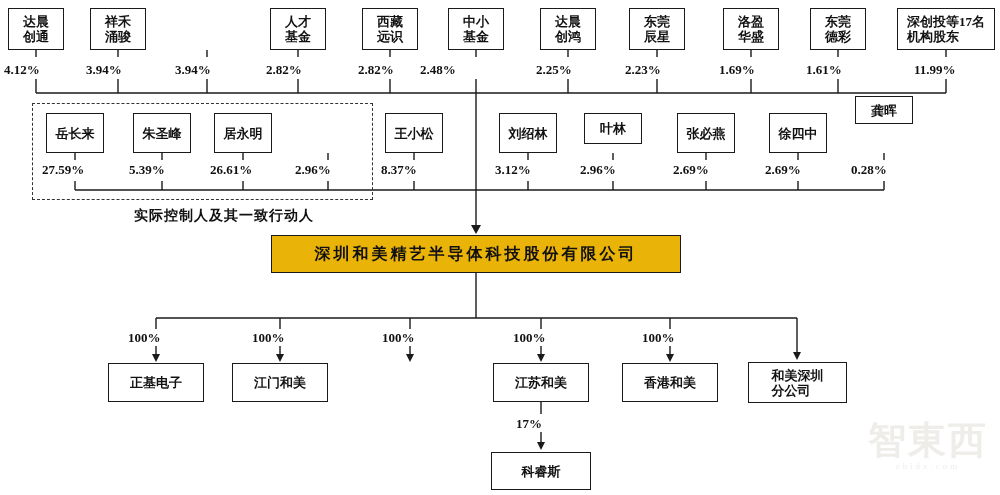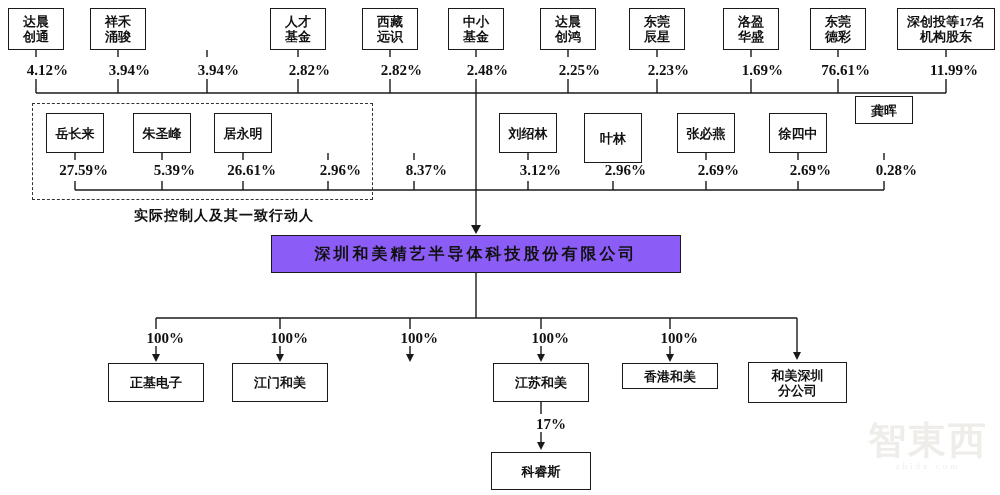--- a/index.html
+++ b/index.html
@@ -3,28 +3,28 @@
 <meta charset="utf-8">
 <style>
   html,body{margin:0;padding:0;background:#ffffff;}
   #canvas{
     position:relative;width:1000px;height:495px;background:#ffffff;overflow:hidden;
     font-family:"Liberation Serif","DejaVu Serif",serif;color:#111;
   }
   #wires{position:absolute;left:0;top:0;width:1000px;height:495px;pointer-events:none;}
   .box{
     position:absolute;box-sizing:border-box;border:1.6px solid #1a1a1a;background:#fff;
-    display:flex;align-items:center;justify-content:center;text-align:center;
+    display:flex;align-items:center;justify-content:center;text-align:left;
     white-space:pre-line;font-size:13px;line-height:15px;font-weight:600;
   }
   .pct{
-    position:absolute;font-size:15px;font-weight:700;text-align:right;line-height:16px;
+    position:absolute;font-size:13px;font-weight:700;text-align:left;line-height:16px;
   }
   .company{
-    position:absolute;box-sizing:border-box;border:1.6px solid #1a1a1a;background:#8b5cf6;
+    position:absolute;box-sizing:border-box;border:1.6px solid #1a1a1a;background:#eab308;
     display:flex;align-items:center;justify-content:center;text-align:right;
     font-size:16px;font-weight:700;letter-spacing:3px;
   }
   .dashed-group{
     position:absolute;box-sizing:border-box;border:1.6px dashed #333;background:transparent;
   }
   .group-label{
     position:absolute;font-size:14px;font-weight:700;text-align:center;letter-spacing:1px;
   }
   .watermark{
@@ -91,35 +91,36 @@
   <div class="box" style="left:810px;top:8px;width:56px;height:42px">东莞
 德彩</div>
   <div class="box" style="left:897px;top:8px;width:98px;height:42px">深创投等17名
 机构股东</div>
 
   <div class="pct" style="left:4px;top:62px;width:64px">4.12%</div>
   <div class="pct" style="left:86px;top:62px;width:64px">3.94%</div>
   <div class="pct" style="left:175px;top:62px;width:64px">3.94%</div>
   <div class="pct" style="left:266px;top:62px;width:64px">2.82%</div>
   <div class="pct" style="left:358px;top:62px;width:64px">2.82%</div>
-  <div class="pct" style="left:444px;top:62px;width:64px">2.48%</div>
+  <div class="pct" style="left:420px;top:62px;width:64px">2.48%</div>
   <div class="pct" style="left:536px;top:62px;width:64px">2.25%</div>
   <div class="pct" style="left:625px;top:62px;width:64px">2.23%</div>
   <div class="pct" style="left:719px;top:62px;width:64px">1.69%</div>
-  <div class="pct" style="left:806px;top:62px;width:64px">76.61%</div>
+  <div class="pct" style="left:806px;top:62px;width:64px">1.61%</div>
   <div class="pct" style="left:914px;top:62px;width:64px">11.99%</div>
 
   <div class="dashed-group" style="left:32px;top:103px;width:341px;height:97px"></div>
   <div class="group-label" style="left:112px;top:207px;width:224px">实际控制人及其一致行动人</div>
 
   <div class="box" style="left:46px;top:113px;width:58px;height:40px">岳长来</div>
   <div class="box" style="left:214px;top:113px;width:58px;height:40px">居永明</div>
   <div class="box" style="left:133px;top:113px;width:58px;height:40px">朱圣峰</div>
+  <div class="box" style="left:385px;top:113px;width:58px;height:40px">王小松</div>
   <div class="box" style="left:499px;top:113px;width:58px;height:40px">刘绍林</div>
-  <div class="box" style="left:584px;top:113px;width:58px;height:50px">叶林</div>
+  <div class="box" style="left:584px;top:113px;width:58px;height:31px">叶林</div>
   <div class="box" style="left:677px;top:113px;width:58px;height:40px">张必燕</div>
   <div class="box" style="left:769px;top:113px;width:58px;height:40px">徐四中</div>
   <div class="box" style="left:855px;top:96px;width:58px;height:28px">龚晖</div>
 
   <div class="pct" style="left:42px;top:162px;width:66px">27.59%</div>
   <div class="pct" style="left:129px;top:162px;width:66px">5.39%</div>
   <div class="pct" style="left:210px;top:162px;width:66px">26.61%</div>
   <div class="pct" style="left:295px;top:162px;width:66px">2.96%</div>
   <div class="pct" style="left:381px;top:162px;width:66px">8.37%</div>
   <div class="pct" style="left:495px;top:162px;width:66px">3.12%</div>
@@ -132,21 +133,21 @@
 
   <div class="pct" style="left:128px;top:330px;width:56px">100%</div>
   <div class="pct" style="left:252px;top:330px;width:56px">100%</div>
   <div class="pct" style="left:382px;top:330px;width:56px">100%</div>
   <div class="pct" style="left:513px;top:330px;width:56px">100%</div>
   <div class="pct" style="left:642px;top:330px;width:56px">100%</div>
 
   <div class="box" style="left:108px;top:363px;width:96px;height:39px">正基电子</div>
   <div class="box" style="left:232px;top:363px;width:96px;height:39px">江门和美</div>
   <div class="box" style="left:493px;top:363px;width:96px;height:39px">江苏和美</div>
-  <div class="box" style="left:622px;top:363px;width:96px;height:26px">香港和美</div>
+  <div class="box" style="left:622px;top:363px;width:96px;height:39px">香港和美</div>
   <div class="box" style="left:748px;top:362px;width:99px;height:41px">和美深圳
 分公司</div>
 
   <div class="pct" style="left:516px;top:416px;width:50px">17%</div>
   <div class="box" style="left:491px;top:452px;width:100px;height:38px">科睿斯</div>
 
   <div class="watermark" style="left:858px;top:420px;width:140px">
     <div class="wm-main">智東西</div>
     <div class="wm-sub">zhidx.com</div>
   </div>

